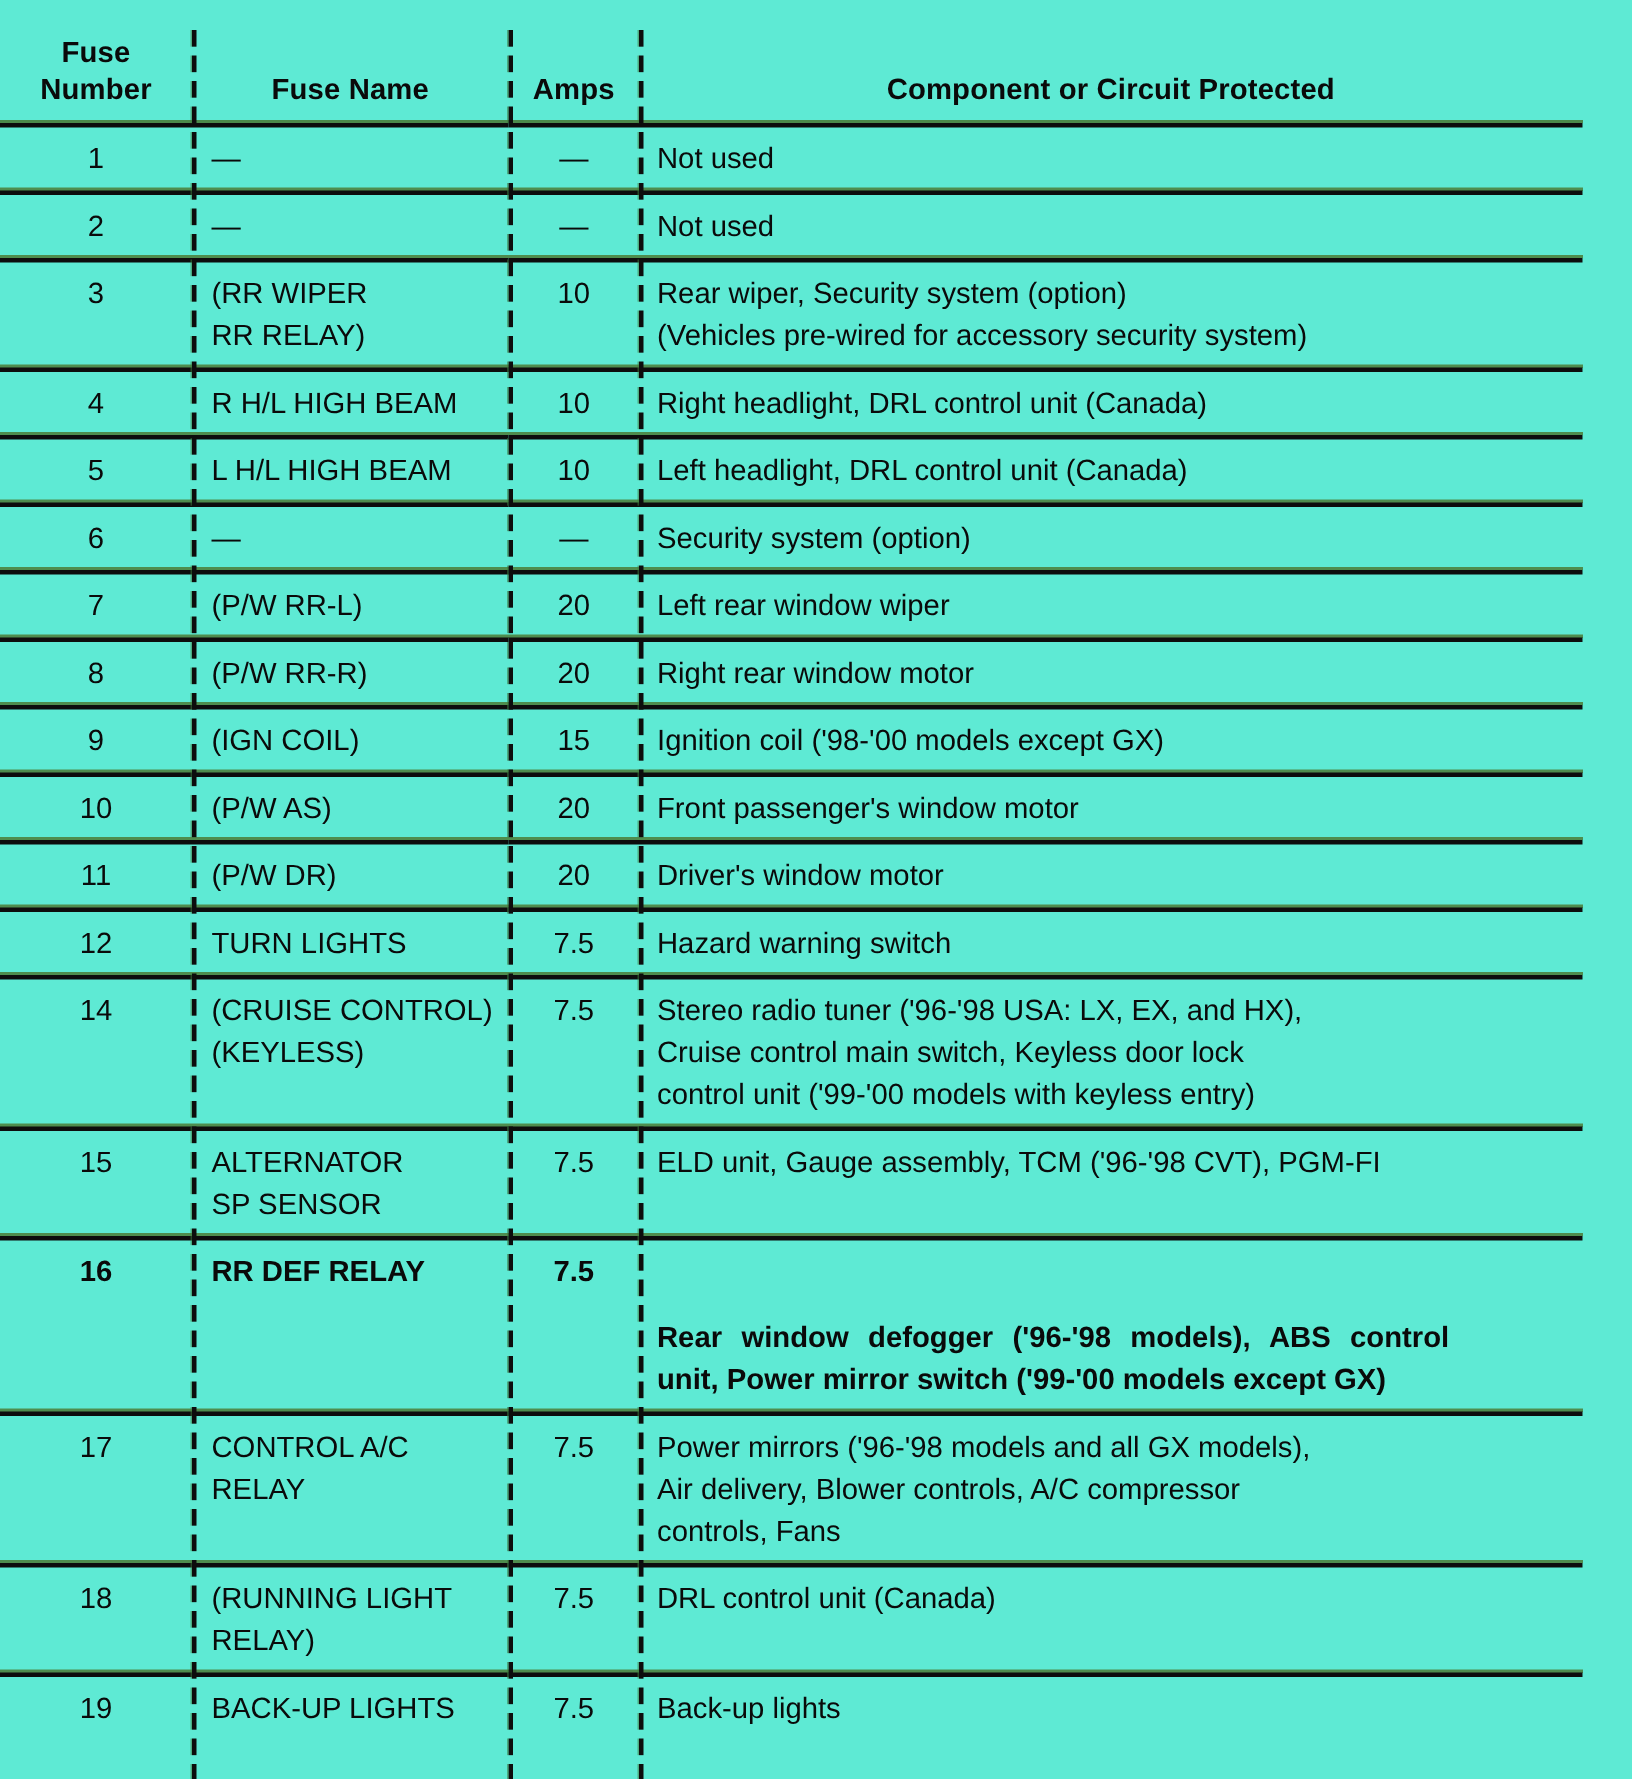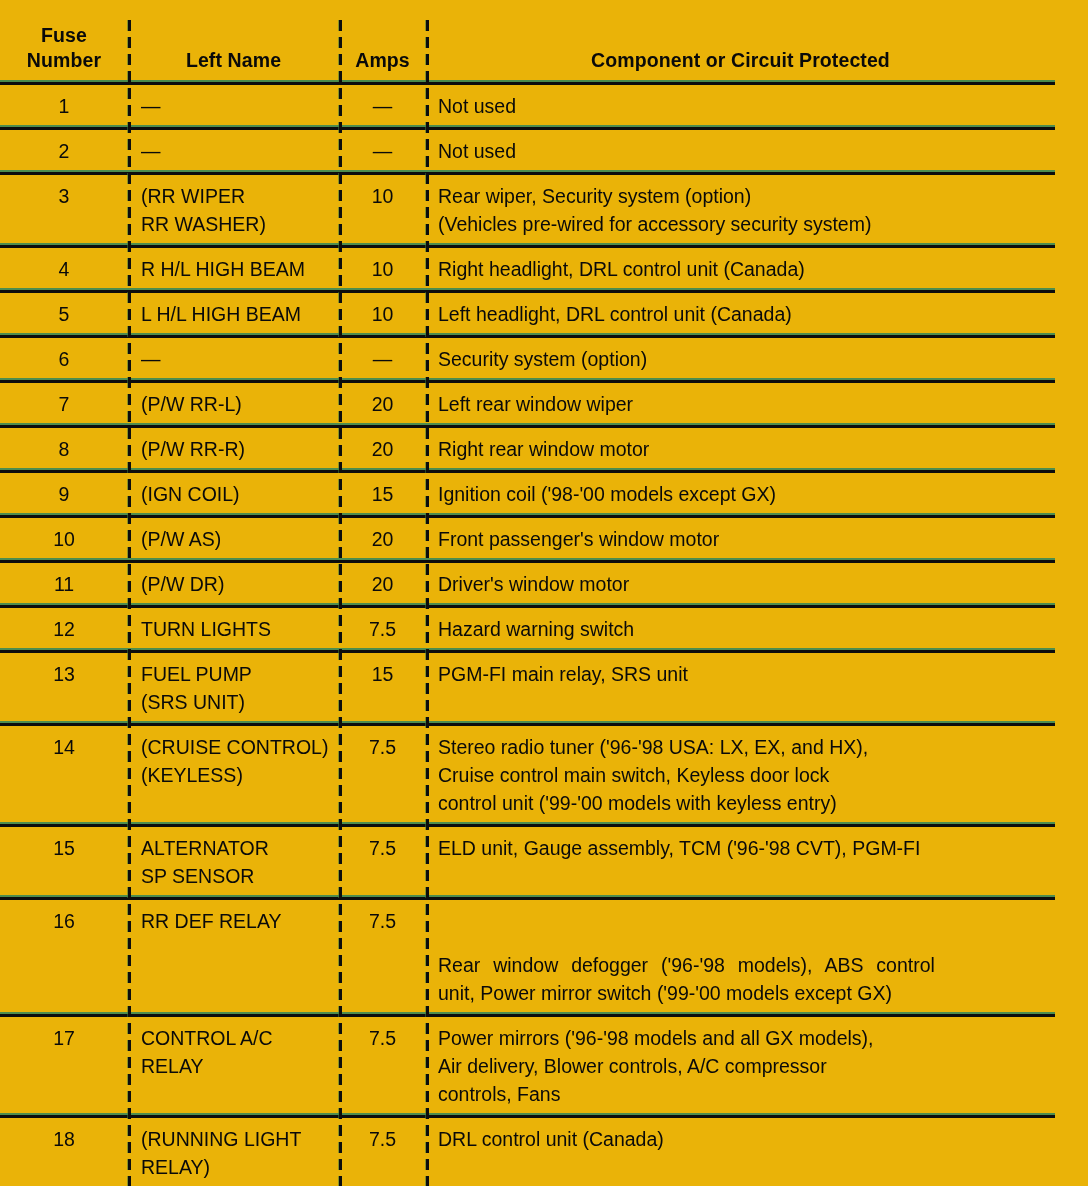--- a/index.html
+++ b/index.html
@@ -13,21 +13,21 @@
     height: 1186px;
     font-family: "Liberation Sans", sans-serif;
     color: #0a0a0a;
     overflow: hidden;
   }
 
   .sheet {
     position: relative;
     width: 1088px;
     height: 1186px;
-    background: #eab308;
+    background: #5eead4;
   }
 
   
   .vrule {
     position: absolute;
     top: 20px;
     bottom: 0px;
     width: 3px;
     background-image: linear-gradient(
         to bottom,
@@ -134,21 +134,21 @@
   tr.r6  { height: 35px; }
   tr.r7  { height: 38px; }
   tr.r8  { height: 37px; }
   tr.r9  { height: 37px; }
   tr.r10 { height: 37px; }
   tr.r11 { height: 37px; }
   tr.r12 { height: 37px; }
   tr.r13 { height: 63px; }
   tr.r14 { height: 90px; padding-left: 25px; }
   tr.r15 { height: 62px; }
-  tr.r16 { height: 63px; }
+  tr.r16 { height: 63px; font-weight: bold; }
   tr.r17 { height: 90px; }
   tr.r18 { height: 61px; }
   tr.r19 { height: 36px; }
 </style>
 </head>
 <body>
 
 <div class="sheet">
 
   <div class="vrule v1"></div>
@@ -164,21 +164,21 @@
     </colgroup>
     <thead>
       <tr>
         <th class="h-num">
           <span class="hdr">
             <span>Fuse</span><br>
             <span>Number</span>
           </span>
         </th>
         <th class="h-name">
-          <span class="hdr">Left Name</span>
+          <span class="hdr">Fuse Name</span>
         </th>
         <th class="h-amps">
           <span class="hdr">Amps</span>
         </th>
         <th class="h-desc">
           <span class="hdr">Component or Circuit Protected</span>
         </th>
       </tr>
     </thead>
     <tbody id="tbody">
@@ -218,21 +218,21 @@
             </span>
           </td>
         </tr>
         <tr class="r3">
           <td class="num">
             <span class="cellpad">3</span>
           </td>
           <td class="name">
             <span class="cellpad">
               <span class="ln">(RR WIPER</span>
-              <span class="ln">RR WASHER)</span>
+              <span class="ln">RR RELAY)</span>
             </span>
           </td>
           <td class="amps">
             <span class="cellpad">10</span>
           </td>
           <td class="desc">
             <span class="cellpad">
               <span class="ln">Rear wiper, Security system (option)</span>
               <span class="ln">(Vehicles pre-wired for accessory security system)</span>
             </span>
@@ -390,39 +390,20 @@
             <span class="cellpad">
               <span class="ln">TURN LIGHTS</span>
             </span>
           </td>
           <td class="amps">
             <span class="cellpad">7.5</span>
           </td>
           <td class="desc">
             <span class="cellpad">
               <span class="ln">Hazard warning switch</span>
-            </span>
-          </td>
-        </tr>
-        <tr class="r13">
-          <td class="num">
-            <span class="cellpad">13</span>
-          </td>
-          <td class="name">
-            <span class="cellpad">
-              <span class="ln">FUEL PUMP</span>
-              <span class="ln">(SRS UNIT)</span>
-            </span>
-          </td>
-          <td class="amps">
-            <span class="cellpad">15</span>
-          </td>
-          <td class="desc">
-            <span class="cellpad">
-              <span class="ln">PGM-FI main relay, SRS unit</span>
             </span>
           </td>
         </tr>
         <tr class="r14">
           <td class="num">
             <span class="cellpad">14</span>
           </td>
           <td class="name">
             <span class="cellpad">
               <span class="ln">(CRUISE CONTROL)</span>

